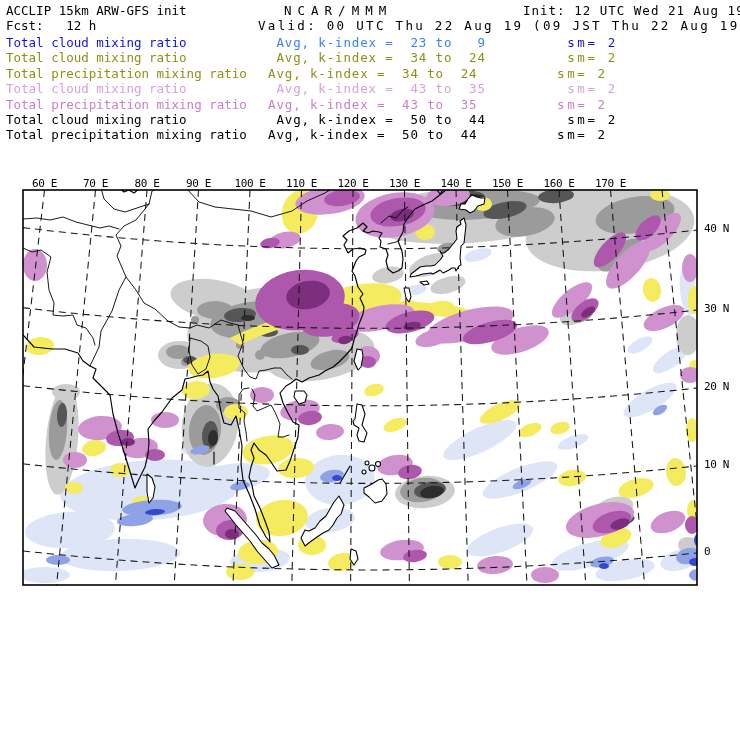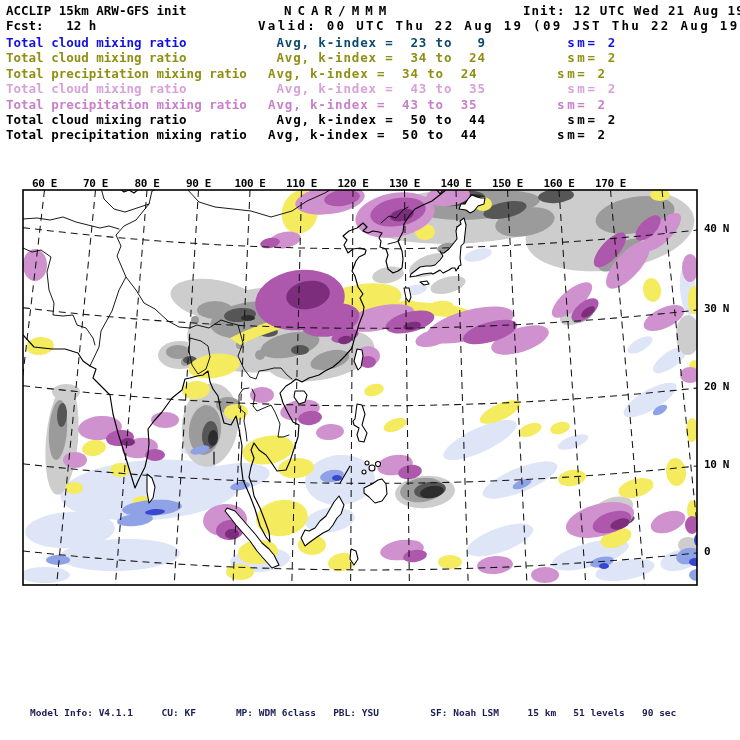--- a/index.html
+++ b/index.html
@@ -1,17 +1,17 @@
 <!DOCTYPE html>
 <html><head>
 <meta charset="utf-8">
 <style>
   html,body{margin:0;padding:0;background:#ffffff;}
   .page{position:relative;width:740px;height:740px;background:#fff;overflow:hidden;
-        font-family:"DejaVu Sans Mono",monospace;color:#000;font-weight:bold;}
+        font-family:"DejaVu Sans Mono",monospace;color:#000;}
   .t{position:absolute;white-space:pre;font-size:12.5px;line-height:13px;}
   .ls-stats{letter-spacing:0.85px;}
   .ls-sm{letter-spacing:2.6px;}
   .ls-center{letter-spacing:6px;}
   .ls-init{letter-spacing:1px;}
   .ls-valid{letter-spacing:2.3px;}
   .footer{position:absolute;white-space:pre;font-size:9.5px;line-height:11px;}
   svg{position:absolute;left:0;top:0;}
   .tick{font-family:"DejaVu Sans Mono",monospace;font-size:11px;letter-spacing:-0.4px;fill:#000;}
   .coast{fill:none;stroke:#000;stroke-width:1.15;stroke-linejoin:round;stroke-linecap:round;}
@@ -24,21 +24,21 @@
 
 <div class="page">
 
   <span class="t" style="left:6px;top:4px">ACCLIP 15km ARW-GFS init</span>
   <span class="t ls-center" style="left:284px;top:4px">NCAR/MMM</span>
   <span class="t ls-init" style="left:523px;top:4px">Init: 12 UTC Wed 21 Aug 19</span>
   <span class="t" style="left:6px;top:19px">Fcst:   12 h</span>
   <span class="t ls-valid" style="left:258px;top:19px">Valid: 00 UTC Thu 22 Aug 19 (09 JST Thu 22 Aug 19)</span>
 
   <span class="t" style="left: 6px; top: 36px; color: rgb(18, 18, 224);">Total cloud mixing ratio</span>
-  <span class="t ls-stats" style="left: 268px; top: 36px; color: #0c4a6e;"> Avg, k-index =  23 to   9</span>
+  <span class="t ls-stats" style="left: 268px; top: 36px; color: #3b82f6;"> Avg, k-index =  23 to   9</span>
   <span class="t ls-sm" style="left: 557px; top: 36px; color: rgb(18, 18, 224);"> sm= 2</span>
 
   <span class="t" style="left: 6px; top: 51.4px; color: rgb(143, 143, 20);">Total cloud mixing ratio</span>
   <span class="t ls-stats" style="left: 268px; top: 51.4px; color: rgb(143, 143, 20);"> Avg, k-index =  34 to  24</span>
   <span class="t ls-sm" style="left: 557px; top: 51.4px; color: rgb(143, 143, 20);"> sm= 2</span>
 
   <span class="t" style="left: 6px; top: 66.8px; color: rgb(143, 143, 20);">Total precipitation mixing ratio</span>
   <span class="t ls-stats" style="left: 268px; top: 66.8px; color: rgb(143, 143, 20);">Avg, k-index =  34 to  24</span>
   <span class="t ls-sm" style="left: 557px; top: 66.8px; color: rgb(143, 143, 20);">sm= 2</span>
 
@@ -359,15 +359,14 @@
         <path class="border" d="M381,223 L389,216 396,218 403,210 408,207"></path>
         <path class="border" d="M388,244 L396,242 400,240"></path>
         <path class="border" d="M252,389 L255,395 253,406 257,411 264,408 271,405 275,412 280,424 278,437 283,437 289,435"></path>
         <path class="border" d="M247,441 L246,432 244,421 245,413 239,408 239,395 243,389 249,388"></path>
       </g>
     </g>
 
     <rect x="23" y="190" width="674" height="395" fill="none" stroke="#000" stroke-width="1.6"></rect>
   </svg>
 
-  <div class="footer" style="left: 30px; top: 707px; color: rgb(28, 28, 85);">Model Info: V4.1.1     CU: KF       MP: WDM 6class   PBL: YSU         SF: Noah LSM     15 km   51 levels   90 sec</div>
 
 </div>
 
 </body></html>

